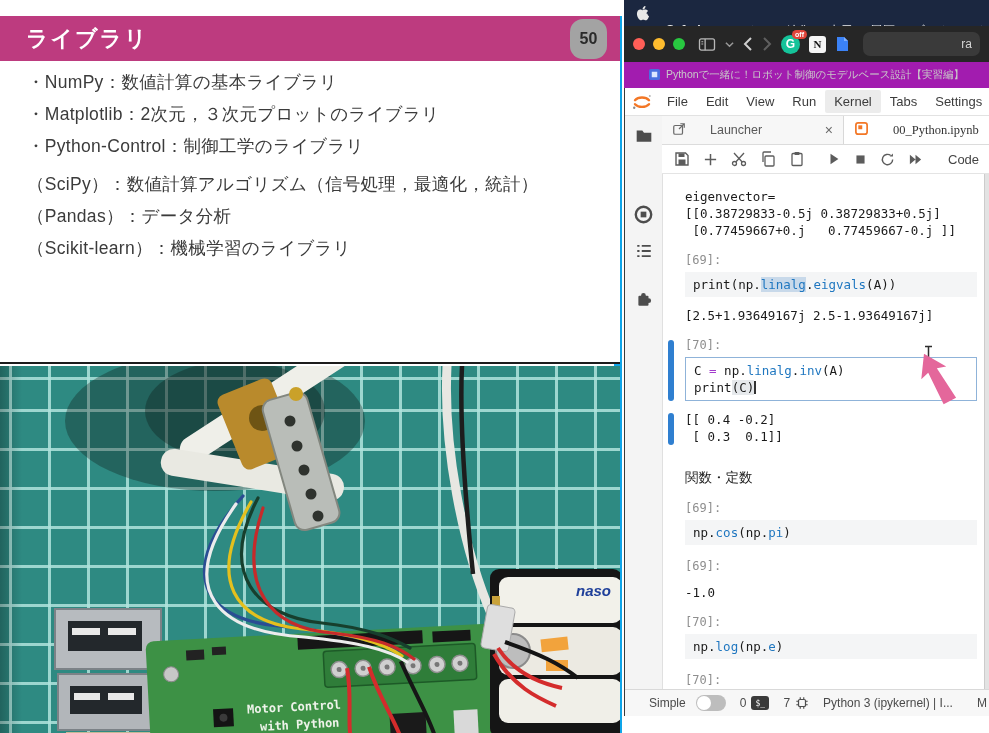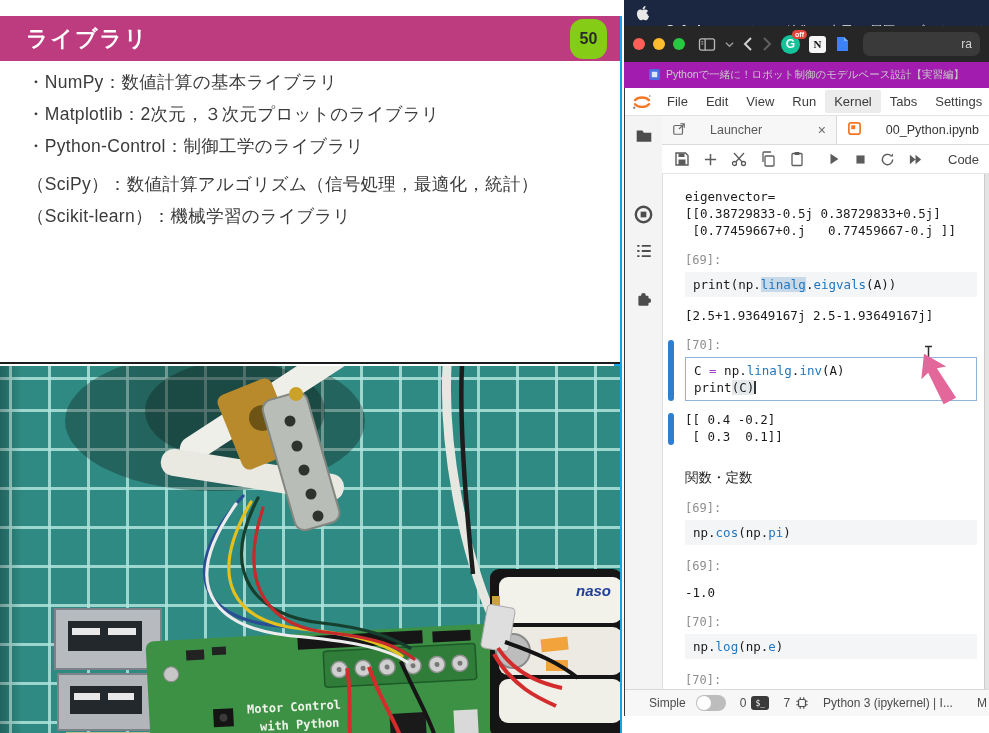--- a/index.html
+++ b/index.html
@@ -3,21 +3,21 @@
 <meta charset="utf-8">
 <style>
   html,body{margin:0;padding:0;background:#000;}
   .stage{position:relative;width:989px;height:733px;overflow:hidden;background:#fff;
     font-family:"Liberation Sans","DejaVu Sans",sans-serif;}
   
   .left{position:absolute;left:0;top:16px;width:622px;height:733px;border-right:8px solid #0ea5e9;box-sizing:border-box;background:#fff;}
   .slide{position:absolute;top:0;left:0;width:620px;height:348px;background:#fff;border-bottom:2px solid #1c1c1c;box-sizing:border-box;}
   .slide-header{height:45px;background:#bd3b7f;display:flex;align-items:center;padding:0 13px 0 26px;}
   .slide-title{color:#fff;font-weight:bold;font-size:22px;letter-spacing:2px;}
-  .slide-badge{margin-left:auto;background:#84cc16;border-radius:13px;min-width:37px;height:40px;display:flex;align-items:center;justify-content:center;font-weight:bold;font-size:16px;color:#2a2a2a;}
+  .slide-badge{margin-left:auto;background:#a3a3a3;border-radius:13px;min-width:37px;height:40px;display:flex;align-items:center;justify-content:center;font-weight:bold;font-size:16px;color:#2a2a2a;}
   .slide-body{padding:11px 16px 0 27px;}
   .slide-bullet,.slide-paren{font-size:17.5px;color:#3b3b3b;margin-bottom:12px;line-height:20px;letter-spacing:.3px;}
   .slide-parens{margin-top:18px;}
   .photo{position:absolute;top:350px;left:0;width:620px;height:383px;background-color:#2e8a82;
     background-image:linear-gradient(90deg,rgba(0,0,0,.28),rgba(0,0,0,0) 22px),
       repeating-linear-gradient(0deg,rgba(176,227,221,.85) 0 3px,rgba(0,0,0,0) 3px 39px),
       repeating-linear-gradient(90deg,rgba(176,227,221,.85) 0 3px,rgba(0,0,0,0) 3px 39px);
     background-position:0 0,0 14px,9px 0;overflow:hidden;}
   .photo-art{position:absolute;left:0;top:0;}
   .pcb-text{font-family:"DejaVu Sans Mono",monospace;font-size:12px;font-weight:bold;fill:#eef3ea;}
@@ -44,21 +44,21 @@
   .jlab-menu{padding:4px 9px;border-radius:2px;}
   .jlab-menu.active{background:#ececec;}
   .jlab-body{position:absolute;top:28px;left:0;right:0;bottom:27px;overflow:hidden;}
   .activity{position:absolute;left:0;top:0;bottom:0;width:37px;background:#f4f4f4;border-right:1px solid #e0e0e0;display:flex;flex-direction:column;align-items:center;}
   .act-btn{margin-top:14px;}
   .act-btn.n1{margin-top:11px}.act-btn.n2{margin-top:56px}.act-btn.n3{margin-top:14px}.act-btn.n4{margin-top:26px}
   .tabbar{position:absolute;left:37px;right:0;top:0;height:28px;background:#ececec;border-bottom:1px solid #dcdcdc;display:flex;}
   .tab{display:flex;align-items:center;gap:24px;padding:0 10px;font-size:12.5px;color:#595959;background:#f7f7f7;border-right:1px solid #d8d8d8;box-sizing:border-box;}
   .tab.launcher{width:182px;}
   .tab .x{margin-left:auto;color:#6a6a6a;font-size:14px;}
-  .tab.active{flex:1;background:#fff;color:#333;border-right:none;}
+  .tab.active{flex:1;background:#fff;color:#333;border-right:none;font-family:Liberation Serif, serif;}
   .nbtoolbar{position:absolute;left:37px;right:0;top:29px;height:28px;border-bottom:1px solid #e4e4e4;display:flex;align-items:center;padding-left:12px;background:#fff;}
   .tb-btn{margin-right:13px;display:flex;align-items:center;}
   .tb-btn.sep{margin-left:9px;}
   .code-select{margin-left:12px;display:flex;align-items:center;gap:22px;font-size:13px;color:#444;}
   .nbcontent{position:absolute;left:37px;right:4px;top:58px;bottom:0;overflow:hidden;padding:4px 8px 0 23px;
     font-family:"DejaVu Sans Mono",monospace;font-size:12.5px;color:#1a1a1a;}
   .scrollstrip{position:absolute;right:0;top:58px;bottom:0;width:4px;background:#e3e3e3;border-left:1px solid #cccccc;}
   .nb-prompt{font-size:12px;color:#8e8e8e;margin-top:14px;height:15px;font-family:"DejaVu Sans Mono",monospace;}
   .nb-codebox{margin-top:4px;background:#f4f5f6;padding:4px 8px;line-height:17px;white-space:pre;}
   .nb-codebox.active{background:#fff;border:1.5px solid #8fb3d9;}
@@ -95,20 +95,21 @@
         <div class="slide-badge">50</div>
       </div>
       <div class="slide-body">
         <div id="slide-bullets">
             <div class="slide-bullet">・NumPy：数値計算の基本ライブラリ</div>
             <div class="slide-bullet">・Matplotlib：2次元，３次元プロットのライブラリ</div>
             <div class="slide-bullet">・Python-Control：制御工学のライブラリ</div>
           </div>
         <div id="slide-parens" class="slide-parens">
             <div class="slide-paren">（SciPy）：数値計算アルゴリズム（信号処理，最適化，統計）</div>
+            <div class="slide-paren">（Pandas）：データ分析</div>
             <div class="slide-paren">（Scikit-learn）：機械学習のライブラリ</div>
           </div>
       </div>
     </div>
 
     <div class="photo">
       <svg class="photo-art" width="620" height="383" viewBox="0 0 620 383">
         <ellipse cx="215" cy="55" rx="150" ry="70" fill="#0c1514" opacity="0.32"></ellipse>
         <ellipse cx="235" cy="45" rx="90" ry="50" fill="#0c1514" opacity="0.32"></ellipse>
 

